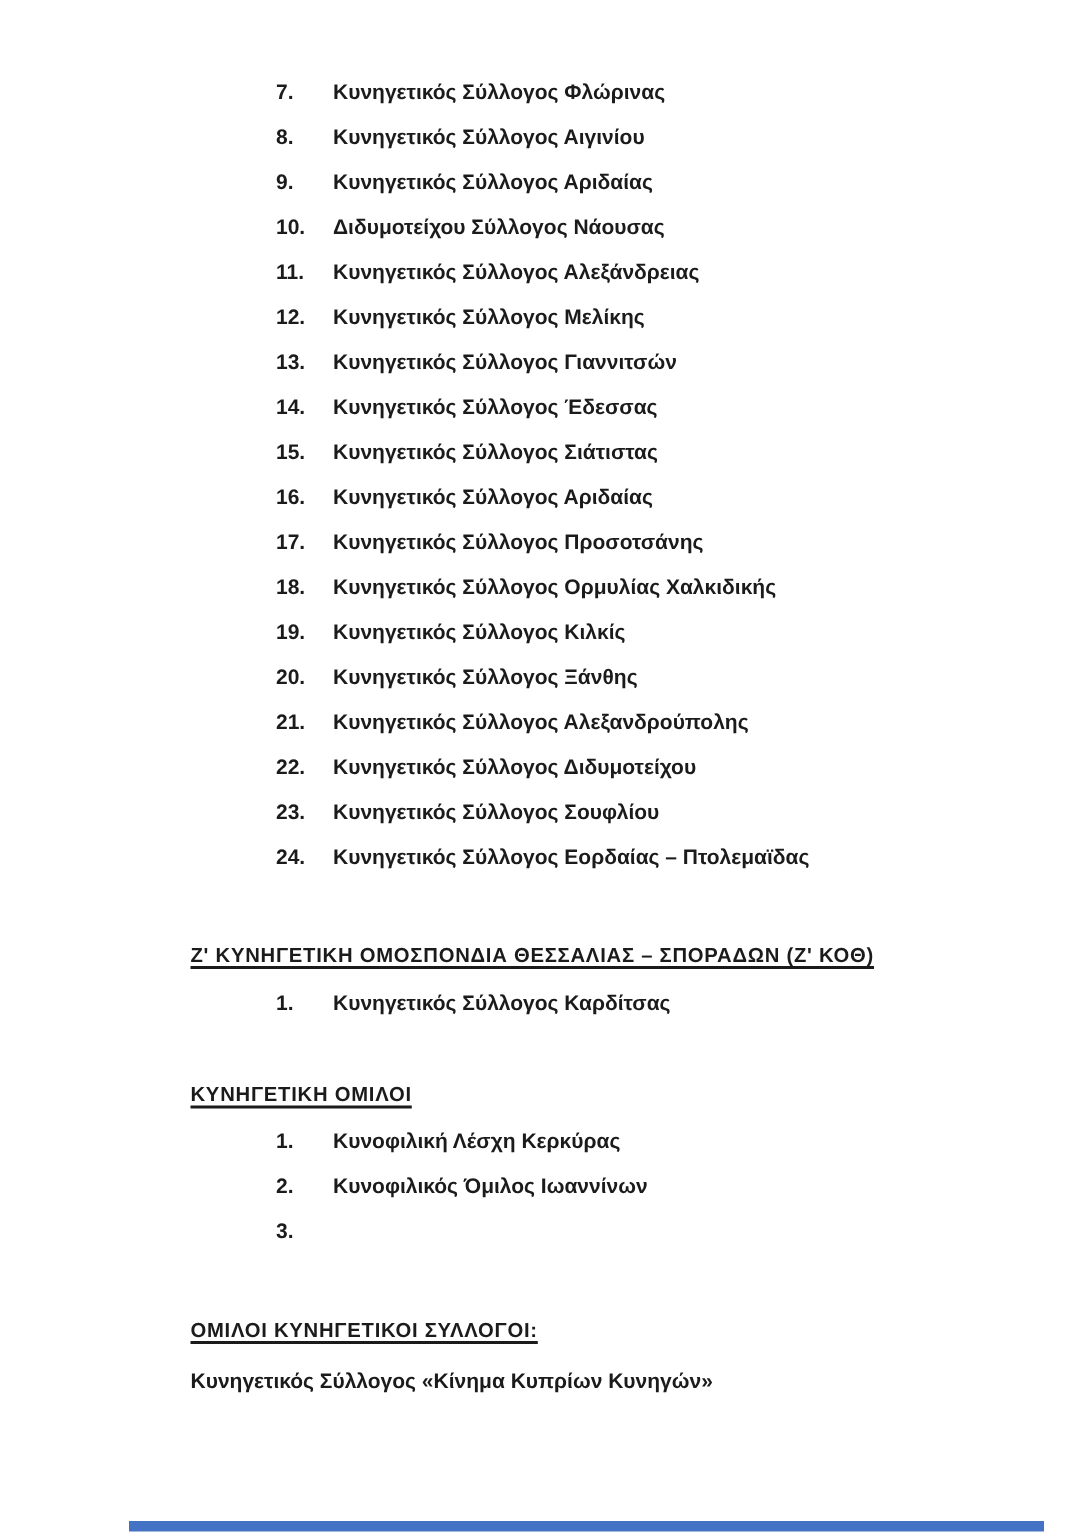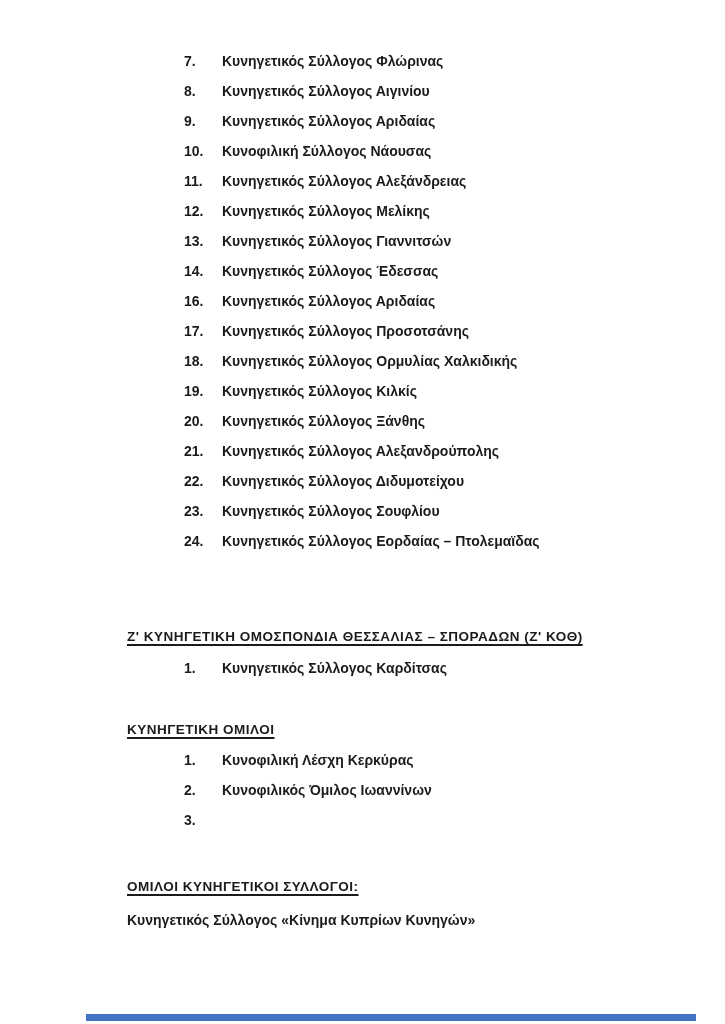--- a/index.html
+++ b/index.html
@@ -74,37 +74,41 @@
     <li class="row">
         <span class="num">8.</span>
         <span class="lbl">Κυνηγετικός Σύλλογος Αιγινίου</span>
       </li>
     <li class="row">
         <span class="num">9.</span>
         <span class="lbl">Κυνηγετικός Σύλλογος Αριδαίας</span>
       </li>
     <li class="row">
         <span class="num">10.</span>
-        <span class="lbl">Κυνοφιλική Σύλλογος Νάουσας</span>
+        <span class="lbl">Διδυμοτείχου Σύλλογος Νάουσας</span>
       </li>
     <li class="row">
         <span class="num">11.</span>
         <span class="lbl">Κυνηγετικός Σύλλογος Αλεξάνδρειας</span>
       </li>
     <li class="row">
         <span class="num">12.</span>
         <span class="lbl">Κυνηγετικός Σύλλογος Μελίκης</span>
       </li>
     <li class="row">
         <span class="num">13.</span>
         <span class="lbl">Κυνηγετικός Σύλλογος Γιαννιτσών</span>
       </li>
     <li class="row">
         <span class="num">14.</span>
         <span class="lbl">Κυνηγετικός Σύλλογος Έδεσσας</span>
+      </li>
+    <li class="row">
+        <span class="num">15.</span>
+        <span class="lbl">Κυνηγετικός Σύλλογος Σιάτιστας</span>
       </li>
     <li class="row">
         <span class="num">16.</span>
         <span class="lbl">Κυνηγετικός Σύλλογος Αριδαίας</span>
       </li>
     <li class="row">
         <span class="num">17.</span>
         <span class="lbl">Κυνηγετικός Σύλλογος Προσοτσάνης</span>
       </li>
     <li class="row">

